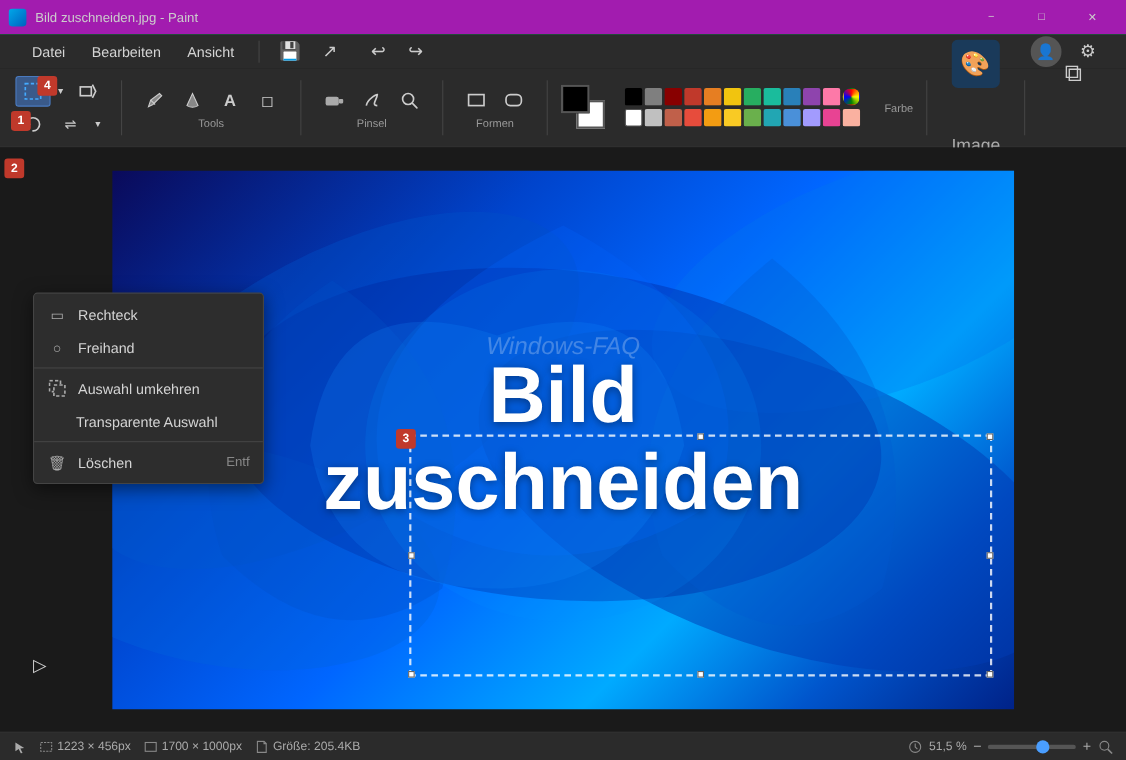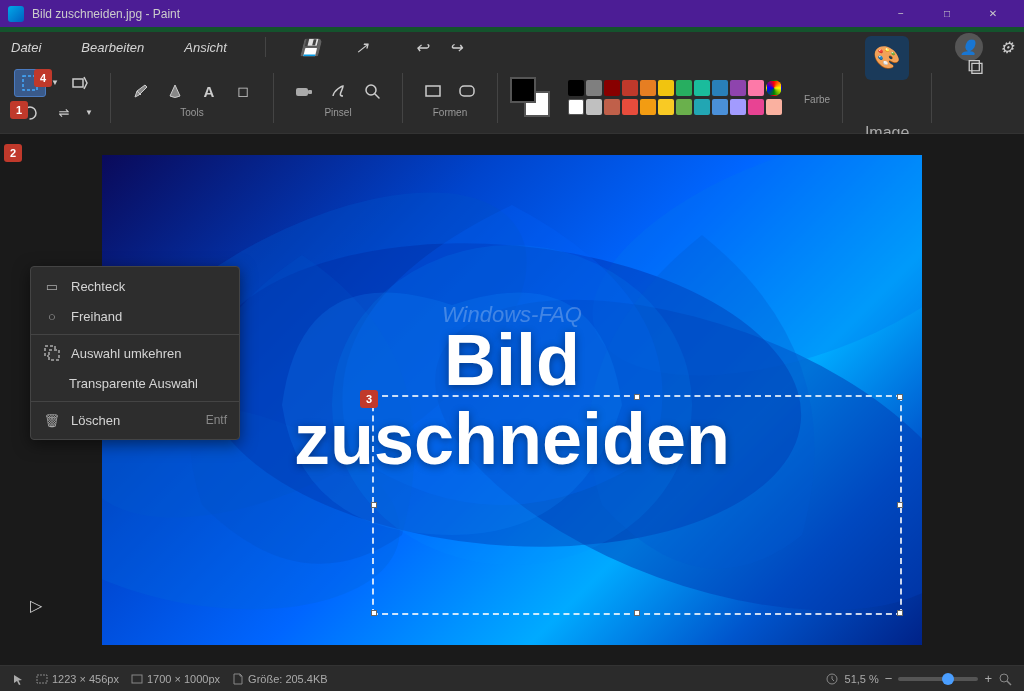--- a/index.html
+++ b/index.html
@@ -7,26 +7,26 @@
       width: 1024px;
       height: 691px;
       overflow: hidden;
       font-family: 'Segoe UI', Arial, sans-serif;
       background: #1a1a1a;
       position: relative;
     }
 
     
     .title-bar {
-      background: #4c1d95;
+      background: #a21caf;
       height: 32px;
       display: flex;
       align-items: center;
       padding: 0 8px;
-      border-bottom: 5px solid #14532d;
+      border-bottom: 1px solid #14532d;
     }
     .title-bar-icon {
       width: 16px;
       height: 16px;
       margin-right: 8px;
       background: linear-gradient(135deg, #00a8e8, #0060c0);
       border-radius: 3px;
     }
     .title-bar-text {
       color: #ccc;
@@ -48,23 +48,22 @@
       cursor: pointer;
       background: transparent;
     }
 
     
     .menu-bar {
       background: #2b2b2b;
       height: 30px;
       display: flex;
       align-items: center;
-      padding: 0 1px;
-      gap: 20px;
-      font-style: italic;
+      padding: 0 19px;
+      gap: 4px;
     }
     .menu-item {
       color: #d4d4d4;
       font-size: 13px;
       padding: 4px 10px;
       cursor: pointer;
       border-radius: 3px;
     }
 
     

